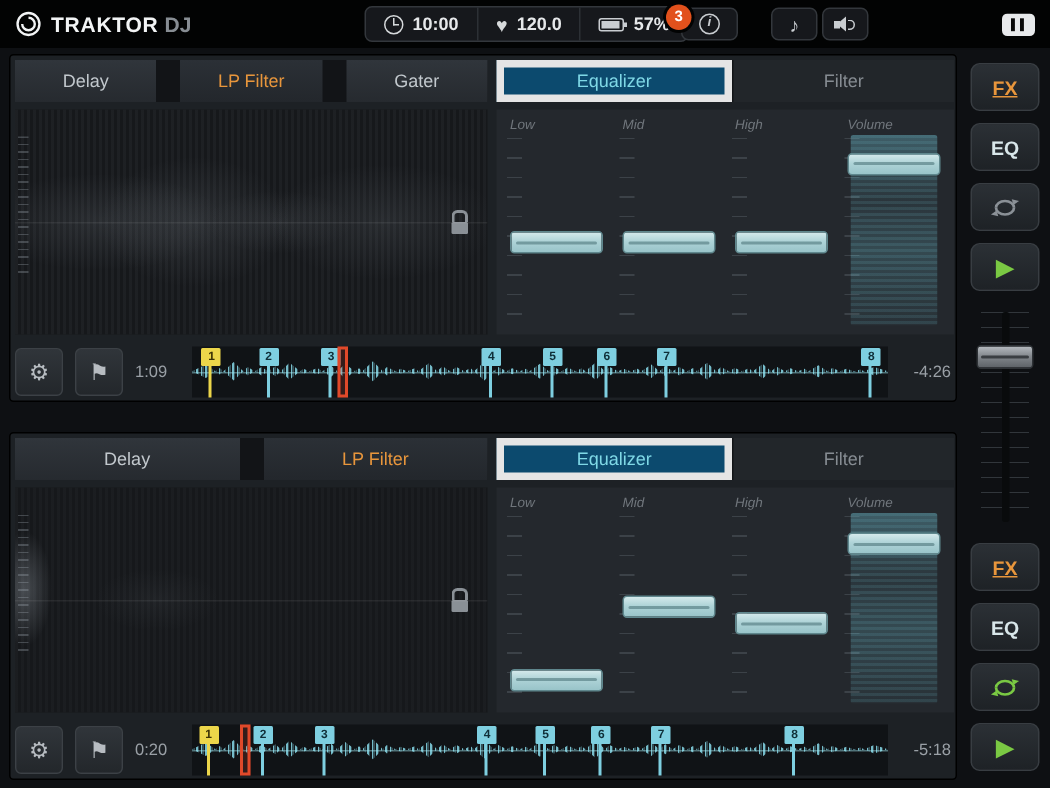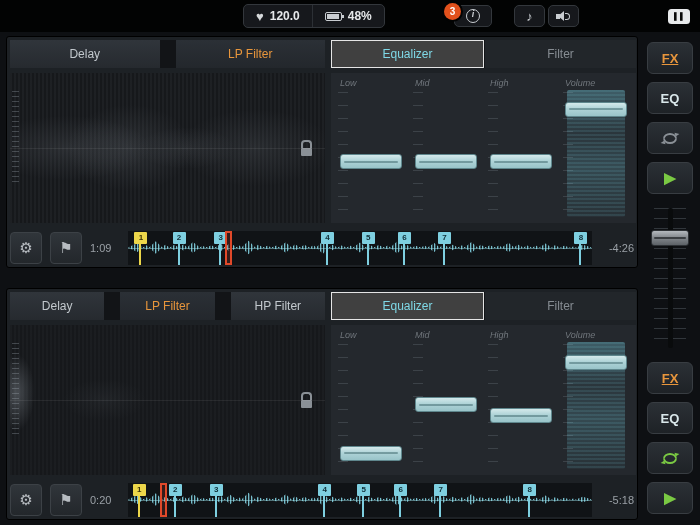--- a/index.html
+++ b/index.html
@@ -53,21 +53,21 @@
     border:1px solid #000; border-radius:3px; }
   .deck-a { top:36px; } .deck-b { top:288px; }
 
   .fx-tabs { position:absolute; left:3px; top:3px; width:315px; height:28px; display:flex; gap:16px; background:#121417; }
   .tab { flex:1; display:flex; align-items:center; justify-content:center;
     background:linear-gradient(#30353b,#262a2f); color:#c2c8cd; font-size:12px; }
   .tab.active { color:#e8963c; background:linear-gradient(#2b3036,#23272c); }
 
   .panel-tabs { position:absolute; left:324px; top:3px; width:305px; height:28px; display:flex; gap:1px; background:#121417; }
   .ptab { flex:1; display:flex; align-items:center; justify-content:center; background:#22262a; color:#868c92; font-size:12px; }
-  .ptab.active { background:#404040; color:#7fd8e6; border:1px solid #e5e5e5; }
+  .ptab.active { background:#0c4a6e; color:#7fd8e6; border:5px solid #e5e5e5; }
 
   .wave-area { position:absolute; left:3px; top:36px; width:315px; height:150px; background:#16181b; overflow:hidden; }
   .wave-area::after { content:''; position:absolute; left:0; right:0; top:50%; height:1px; background:rgba(255,255,255,.07); }
   .wave-texture { position:absolute; inset:0; }
   .deck-a .wave-texture { background:
     radial-gradient(120px 46px at 18% 50%, rgba(175,185,195,.12), transparent 70%),
     radial-gradient(90px 62px at 38% 50%, rgba(175,185,195,.13), transparent 70%),
     radial-gradient(70px 30px at 56% 50%, rgba(175,185,195,.09), transparent 70%),
     radial-gradient(110px 55px at 78% 50%, rgba(175,185,195,.11), transparent 70%),
     repeating-linear-gradient(90deg, rgba(150,160,170,.06) 0 2px, transparent 2px 4px); }
@@ -140,29 +140,41 @@
     background:#090b0c; border-radius:2px; }
   .xf-handle { position:absolute; left:4px; right:4px; height:16px; border-radius:3px;
     background:linear-gradient(180deg,#b4b9be,#84898e 45%,#5d6267); border:1px solid #2d3135; }
   .xf-handle::after { content:''; position:absolute; left:2px; right:2px; top:50%; height:2px; margin-top:-1px;
     background:#3a3e42; border-radius:1px; }
 </style>
 </head>
 <body>
 
 <div class="topbar">
+  <div class="brand">
+    <svg width="18" height="18" viewBox="0 0 18 18">
+      <circle cx="9" cy="9" r="7.3" fill="none" stroke="#f2f4f5" stroke-width="1.6"></circle>
+      <path d="M9 4.8 A4.2 4.2 0 1 1 4.8 9" fill="none" stroke="#f2f4f5" stroke-width="1.6"></path>
+    </svg>
+    <span class="brand-name">TRAKTOR</span>
+    <span class="brand-suffix">DJ</span>
+  </div>
 
   <div class="status-pill">
+    <div class="status-cell">
+      <span class="clock-icon"></span>
+      <span>10:00</span>
+    </div>
     <div class="status-cell">
       <span class="heart-icon"></span>
       <span>120.0</span>
     </div>
     <div class="status-cell">
       <span class="battery-icon"></span>
-      <span>48%</span>
+      <span>57%</span>
     </div>
   </div>
 
   <div class="badge">3</div>
   <div class="tb-btn info-btn">
     <span class="info-icon"></span>
   </div>
   <div class="tb-btn note-btn">
     <span class="note-icon"></span>
   </div>
@@ -177,20 +189,21 @@
       <rect x="6" y="3.2" width="2.6" height="8.6" fill="#0a0a0a"></rect>
       <rect x="12" y="3.2" width="2.6" height="8.6" fill="#0a0a0a"></rect>
     </svg>
   </div>
 </div>
 
 <div class="deck deck-a">
   <div class="fx-tabs">
     <div class="tab">Delay</div>
     <div class="tab active">LP Filter</div>
+    <div class="tab">Gater</div>
   </div>
   <div class="panel-tabs">
     <div class="ptab active">Equalizer</div>
     <div class="ptab">Filter</div>
   </div>
 
   <div class="wave-area">
     <div class="wave-texture"></div>
     <div class="zoom-strip"></div>
     <div class="lock-icon">
@@ -251,21 +264,20 @@
       <div class="playhead" style="left: 20.8%;"></div>
     </div>
     <span class="time remaining">-4:26</span>
   </div>
 </div>
 
 <div class="deck deck-b">
   <div class="fx-tabs">
     <div class="tab">Delay</div>
     <div class="tab active">LP Filter</div>
-    <div class="tab">HP Filter</div>
   </div>
   <div class="panel-tabs">
     <div class="ptab active">Equalizer</div>
     <div class="ptab">Filter</div>
   </div>
 
   <div class="wave-area">
     <div class="wave-texture"></div>
     <div class="zoom-strip"></div>
     <div class="lock-icon">

